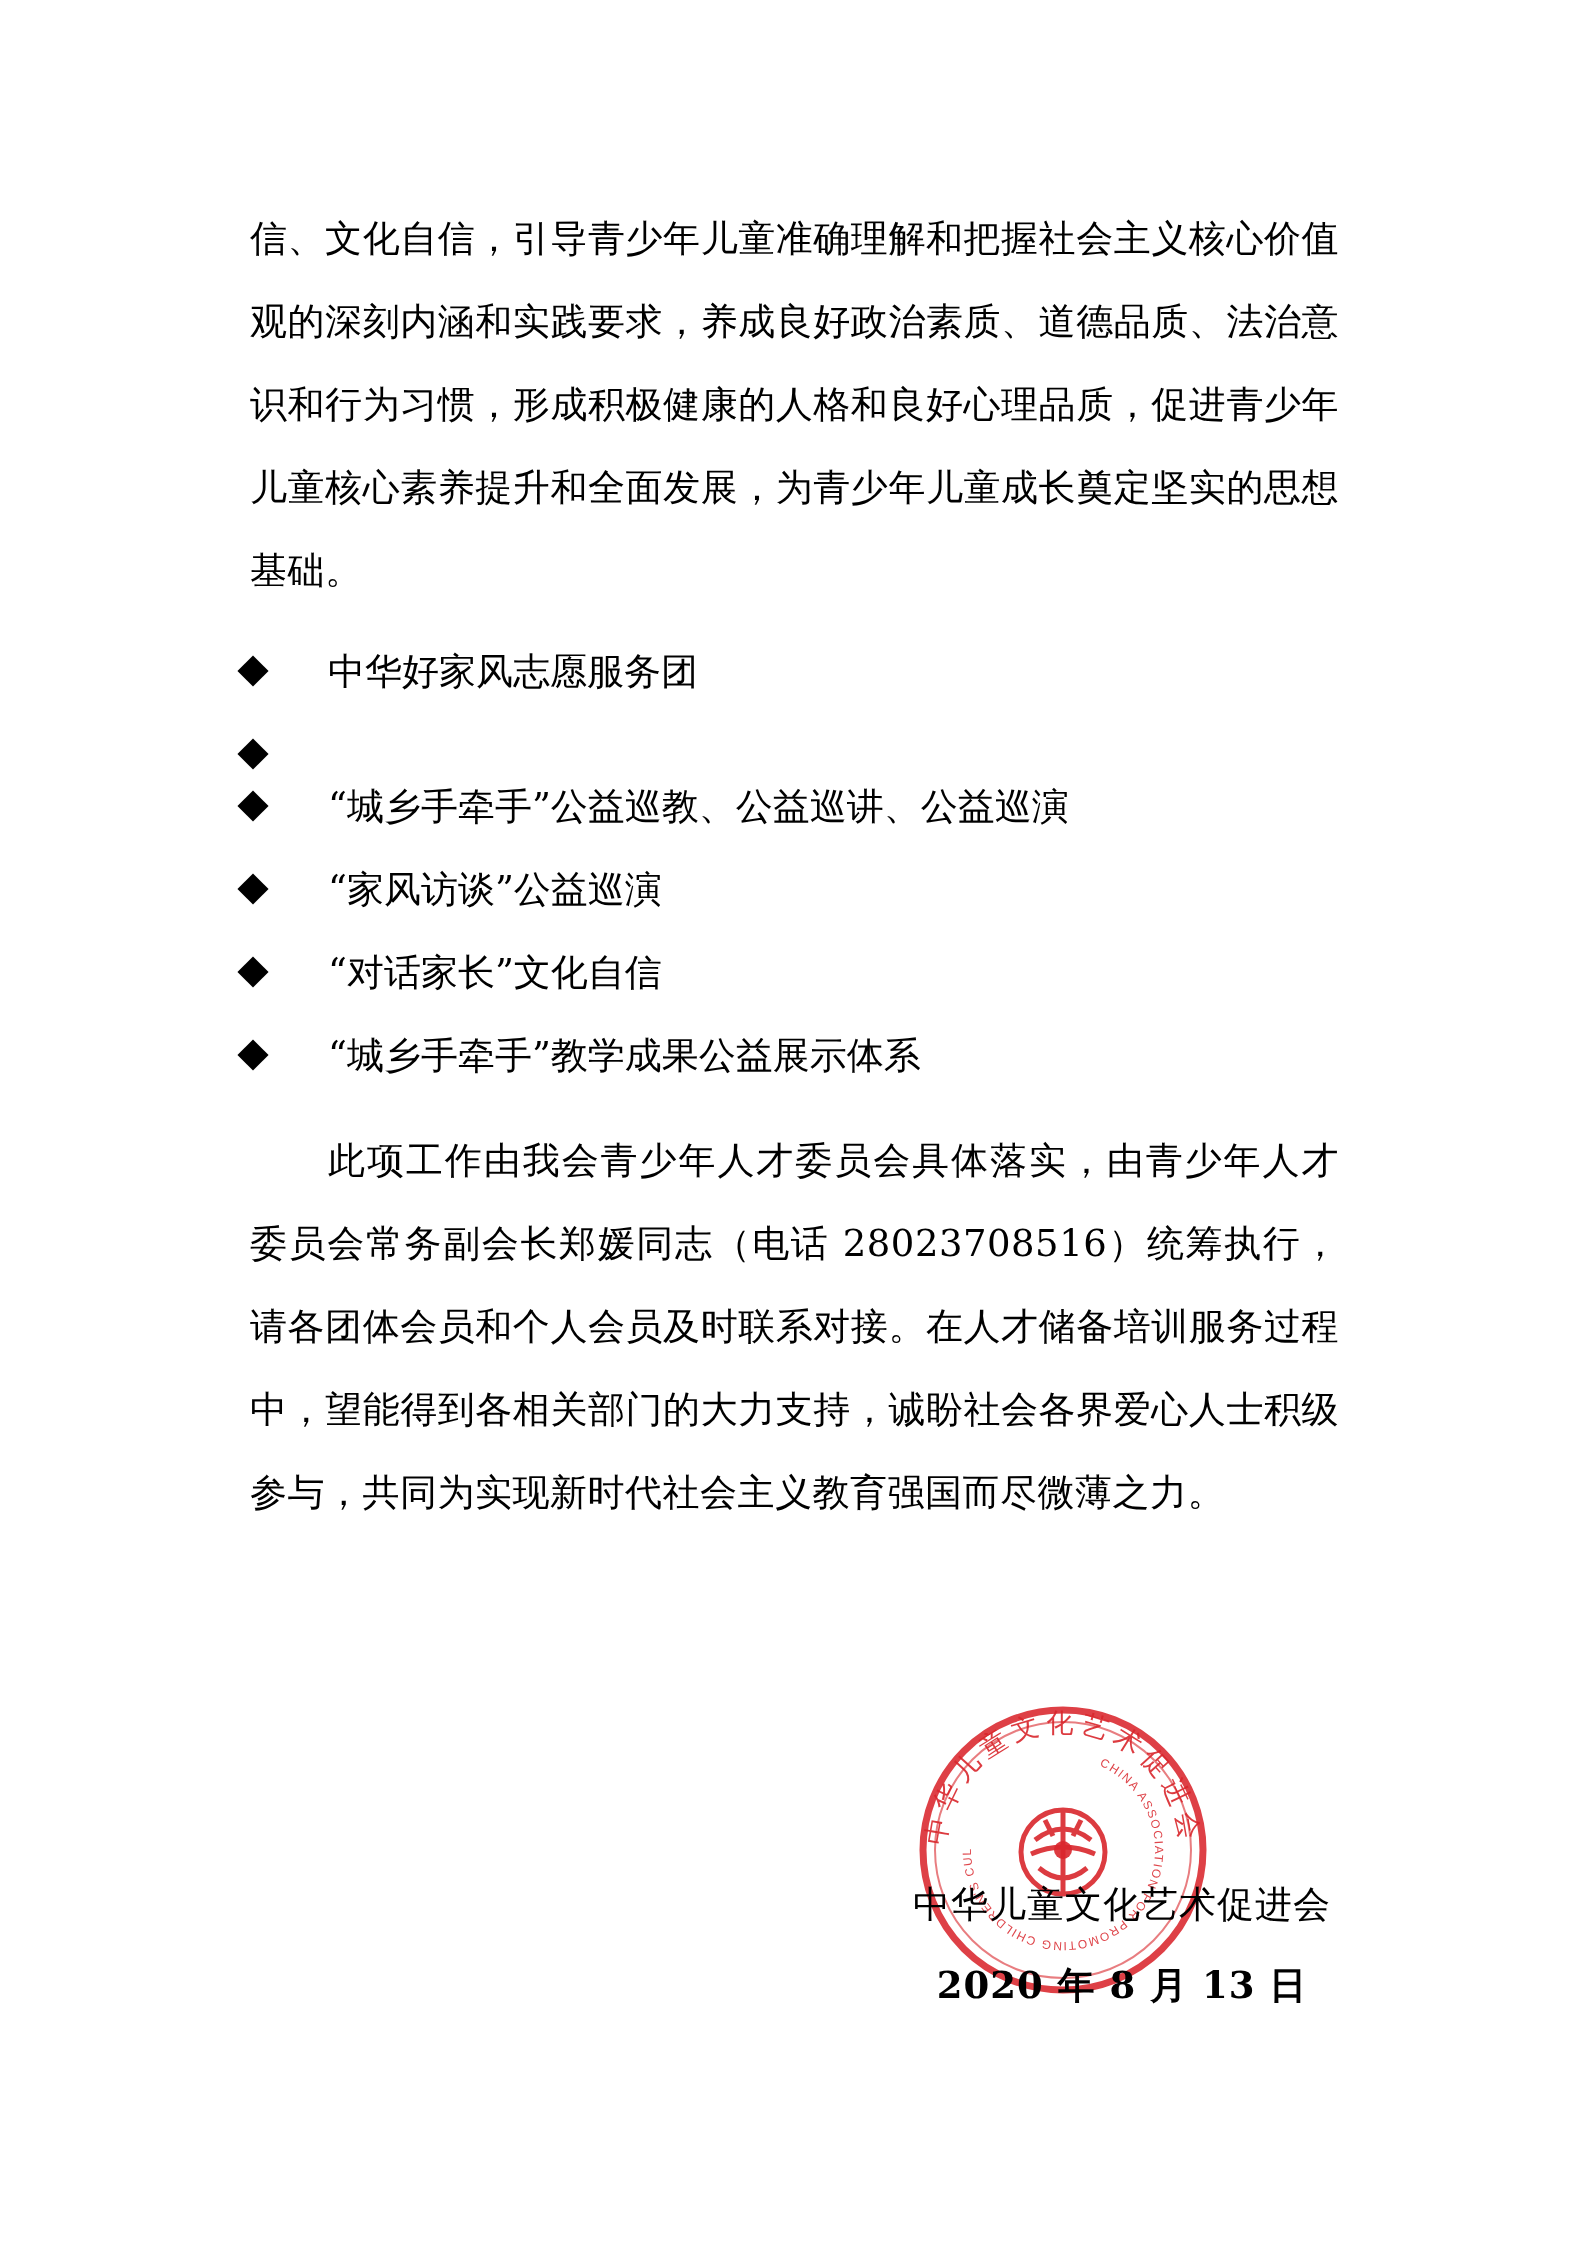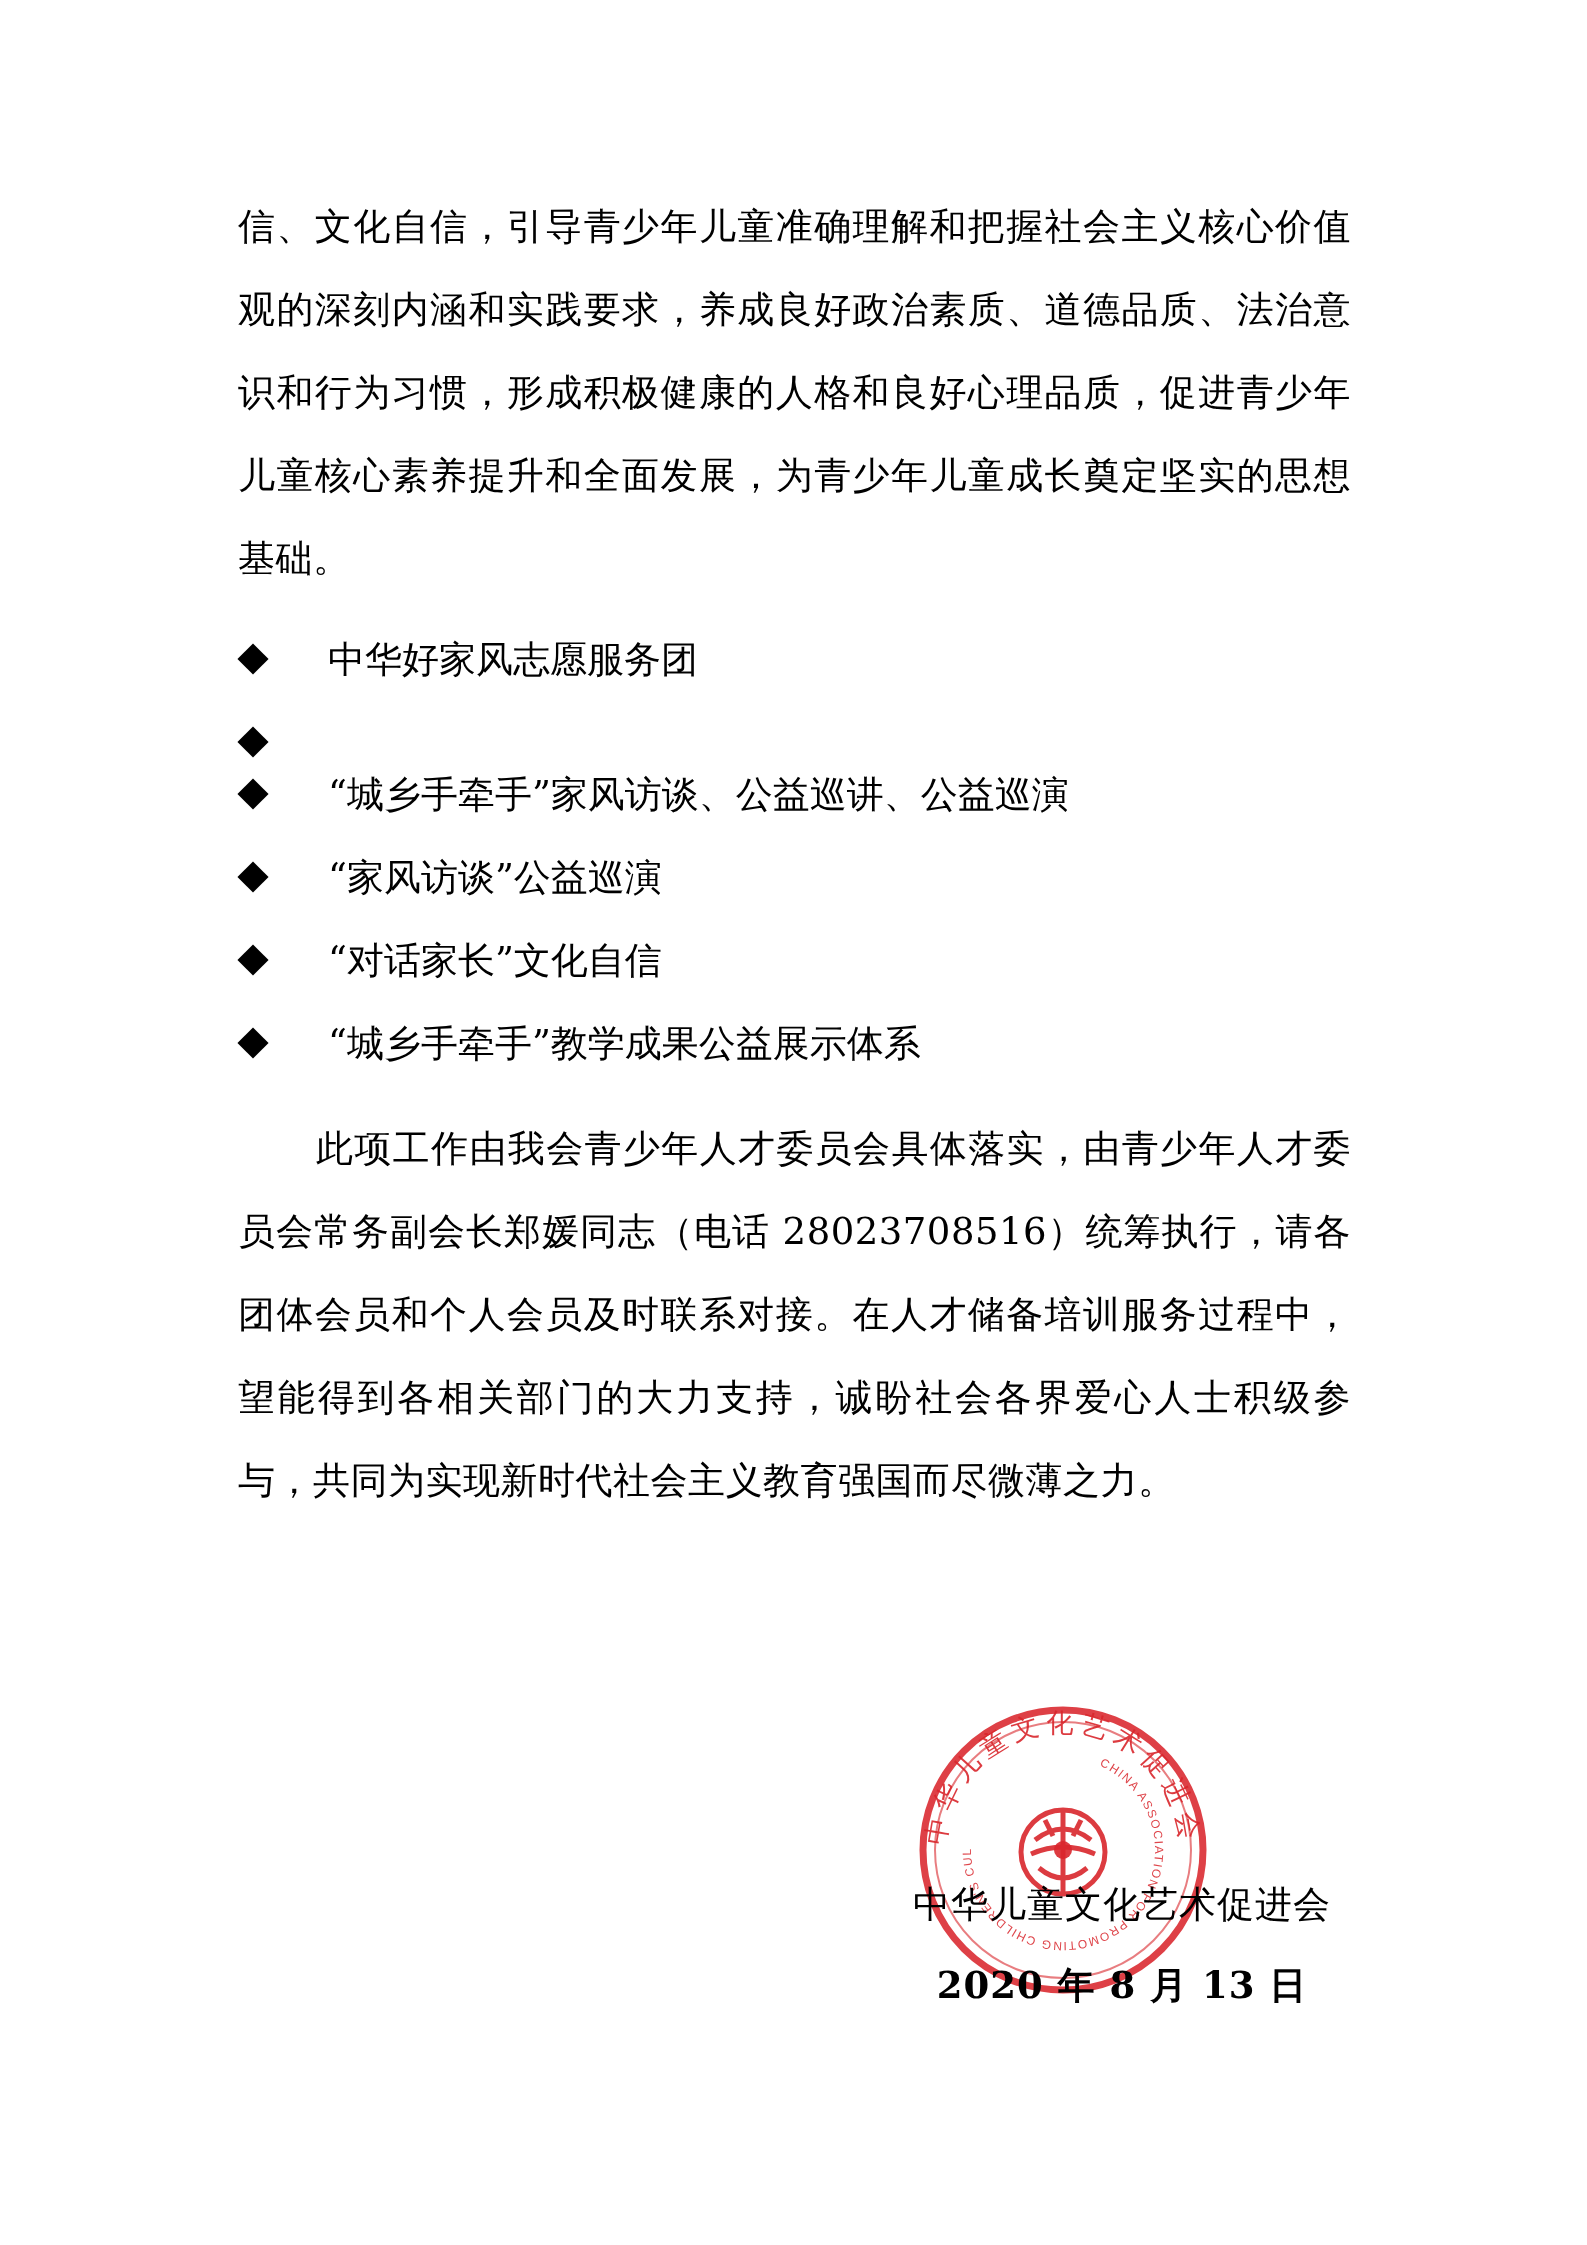--- a/index.html
+++ b/index.html
@@ -26,21 +26,21 @@
     left: 238px;
     top: 185px;
     width: 1113px;
   }
   .para {
     font-size: 37px;
     line-height: 83px;
     letter-spacing: 0.5px;
     text-align: justify;
     text-justify: inter-ideograph;
-    margin: 0;
+    margin: 12px;
   }
   .para.indent {
     text-indent: 78px;
   }
   .bullet-list {
     margin: 18px 0 10px 0;
     padding: 0;
     list-style: none;
   }
   .bullet-item {
@@ -107,21 +107,21 @@
     <div class="bullet-list">
       <div class="bullet-item">
         <span class="bullet-marker"></span>
         <span class="bullet-text">中华好家风志愿服务团</span>
       </div>
       <div class="bullet-item">
         <span class="bullet-marker"></span>
       </div>
       <div class="bullet-item">
         <span class="bullet-marker"></span>
-        <span class="bullet-text">“城乡手牵手”家风访谈、公益巡讲、公益巡演</span>
+        <span class="bullet-text">“城乡手牵手”公益巡教、公益巡讲、公益巡演</span>
       </div>
       <div class="bullet-item">
         <span class="bullet-marker"></span>
         <span class="bullet-text">“家风访谈”公益巡演</span>
       </div>
       <div class="bullet-item">
         <span class="bullet-marker"></span>
         <span class="bullet-text">“对话家长”文化自信</span>
       </div>
       <div class="bullet-item">

